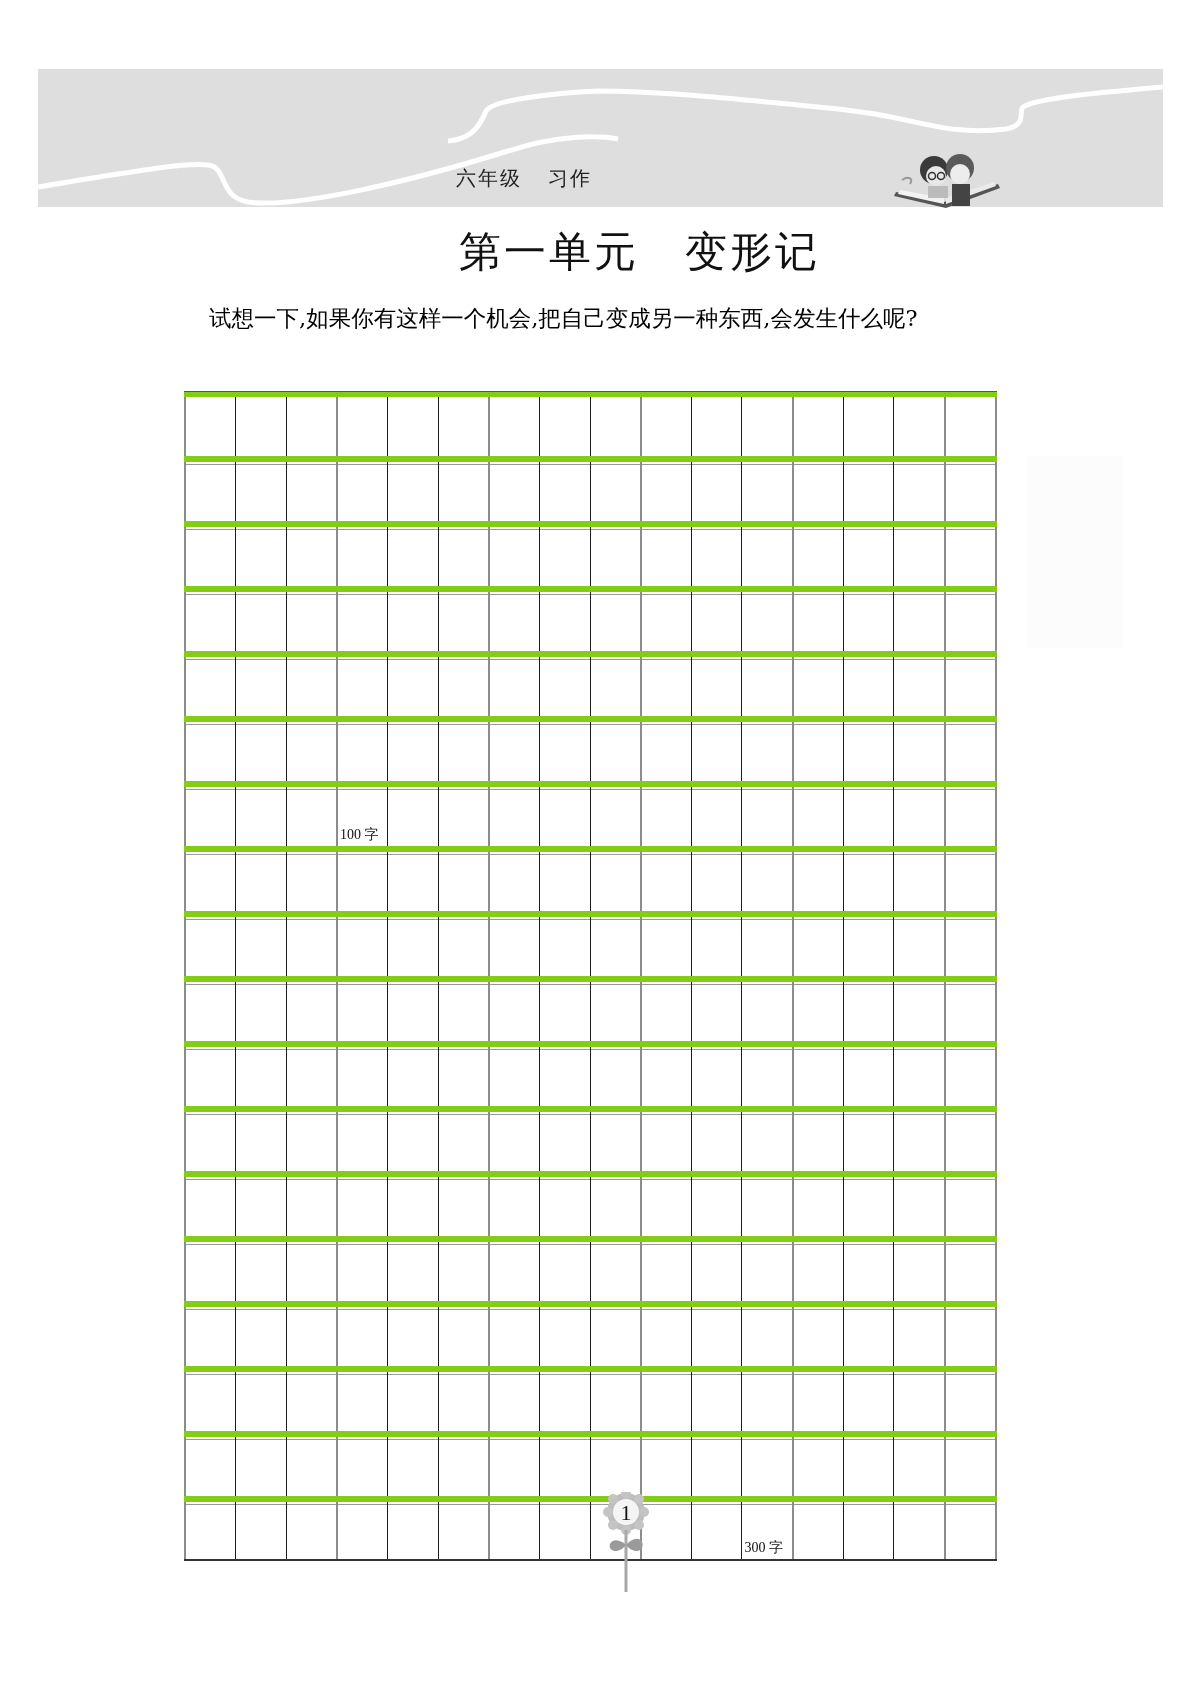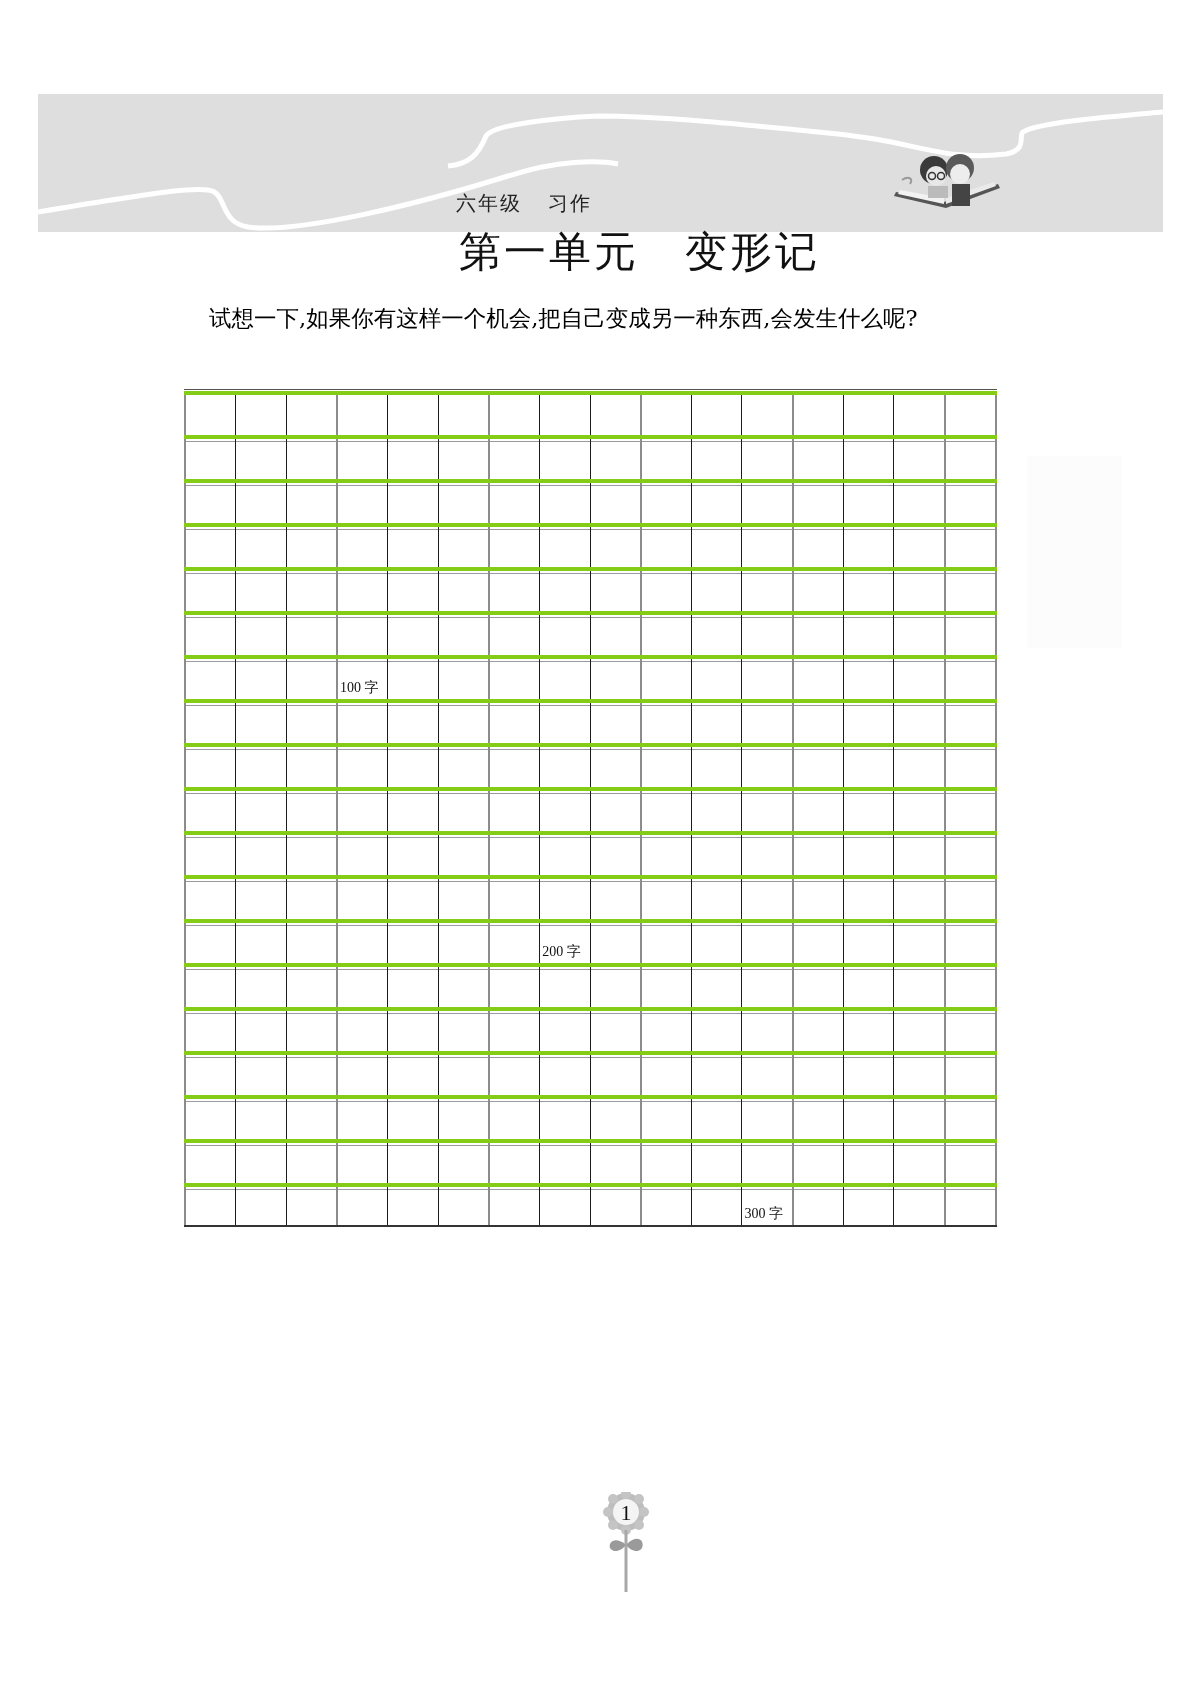--- a/index.html
+++ b/index.html
@@ -1,40 +1,40 @@
 <!DOCTYPE html>
 <html><head>
 <meta charset="utf-8">
 <style>
   html, body { margin: 0; padding: 0; background: #ffffff; }
   body { width: 1191px; height: 1684px; position: relative; overflow: hidden;
          font-family: "DejaVu Serif", "Liberation Serif", serif; color: #111; }
 
   .header-band { position: absolute; left: 38px; top: 69px; width: 1125px; height: 138px;
-                 background: #dedede; overflow: hidden; margin-top: 25px; }
+                 background: #dedede; overflow: hidden; }
   .header-band svg.waves { position: absolute; left: 0; top: 0; }
   .header-label { position: absolute; left: 418px; top: 96px; font-family: "DejaVu Sans", sans-serif;
                   font-size: 20px; letter-spacing: 2px; color: #222; }
   .header-label .gap { display: inline-block; width: 26px; }
   .mascot { position: absolute; left: 888px; top: 152px; width: 120px; height: 62px; }
 
   .page-title { position: absolute; left: 0; width: 1191px; top: 224px; text-align: center;
                 font-family: "DejaVu Serif", "Liberation Serif", serif; font-weight: normal;
                 font-size: 42px; letter-spacing: 3px; color: #111; padding-left: 44px; }
   .page-title .gap { display: inline-block; width: 46px; }
 
   .prompt { position: absolute; left: 157px; top: 296px; width: 880px;
             font-family: "DejaVu Serif", "Liberation Serif", serif; font-size: 22.5px;
             line-height: 44px; color: #000000; }
   .prompt p { margin: 0; }
   .prompt p.indent { text-indent: 52px; }
 
   .grid { position: absolute; left: 184px; top: 391px; width: 813px; }
-  .grid-row { position: relative; height: 44px; box-sizing: border-box;
-              border-top: 4px solid #84cc16; display: flex; }
+  .grid-row { position: relative; height: 65px; box-sizing: border-box;
+              border-top: 6px solid #84cc16; display: flex; }
   .grid-row::before { content: ""; position: absolute; left: 0; right: 0; top: 2px;
                       height: 1px; background: #9a9a9a; }
   .grid-row.first::before { top: -6px; background: #555; }
   .grid-row.last { border-bottom: 2px solid #333; }
   .cell { position: relative; flex: 1 1 0; box-sizing: border-box;
           border-left: 1.5px solid #1c1c1c; }
   .cell.alt { border-left-color: #8c8c8c; border-left-width: 2px; }
   .cell:last-child { border-right: 2px solid #8c8c8c; }
   .cell.first-col { border-left: 2px solid #8c8c8c; }
   .milestone { position: absolute; left: 2px; bottom: 2px; font-family: "Liberation Serif", serif;
@@ -285,40 +285,20 @@
     </div>
     <div class="grid-row">
       <div class="cell first-col"></div>
       <div class="cell"></div>
       <div class="cell"></div>
       <div class="cell alt"></div>
       <div class="cell"></div>
       <div class="cell"></div>
       <div class="cell alt"></div>
       <div class="cell"></div>
-      <div class="cell"></div>
-      <div class="cell alt"></div>
-      <div class="cell"></div>
-      <div class="cell"></div>
-      <div class="cell alt"></div>
-      <div class="cell"></div>
-      <div class="cell"></div>
-      <div class="cell alt"></div>
-    </div>
-    <div class="grid-row">
-      <div class="cell first-col"></div>
-      <div class="cell"></div>
-      <div class="cell"></div>
-      <div class="cell alt"></div>
-      <div class="cell"></div>
-      <div class="cell"></div>
-      <div class="cell alt"></div>
-      <div class="cell">
-        <span class="milestone">200 字</span>
-      </div>
       <div class="cell"></div>
       <div class="cell alt"></div>
       <div class="cell"></div>
       <div class="cell"></div>
       <div class="cell alt"></div>
       <div class="cell"></div>
       <div class="cell"></div>
       <div class="cell alt"></div>
     </div>
     <div class="grid-row">

